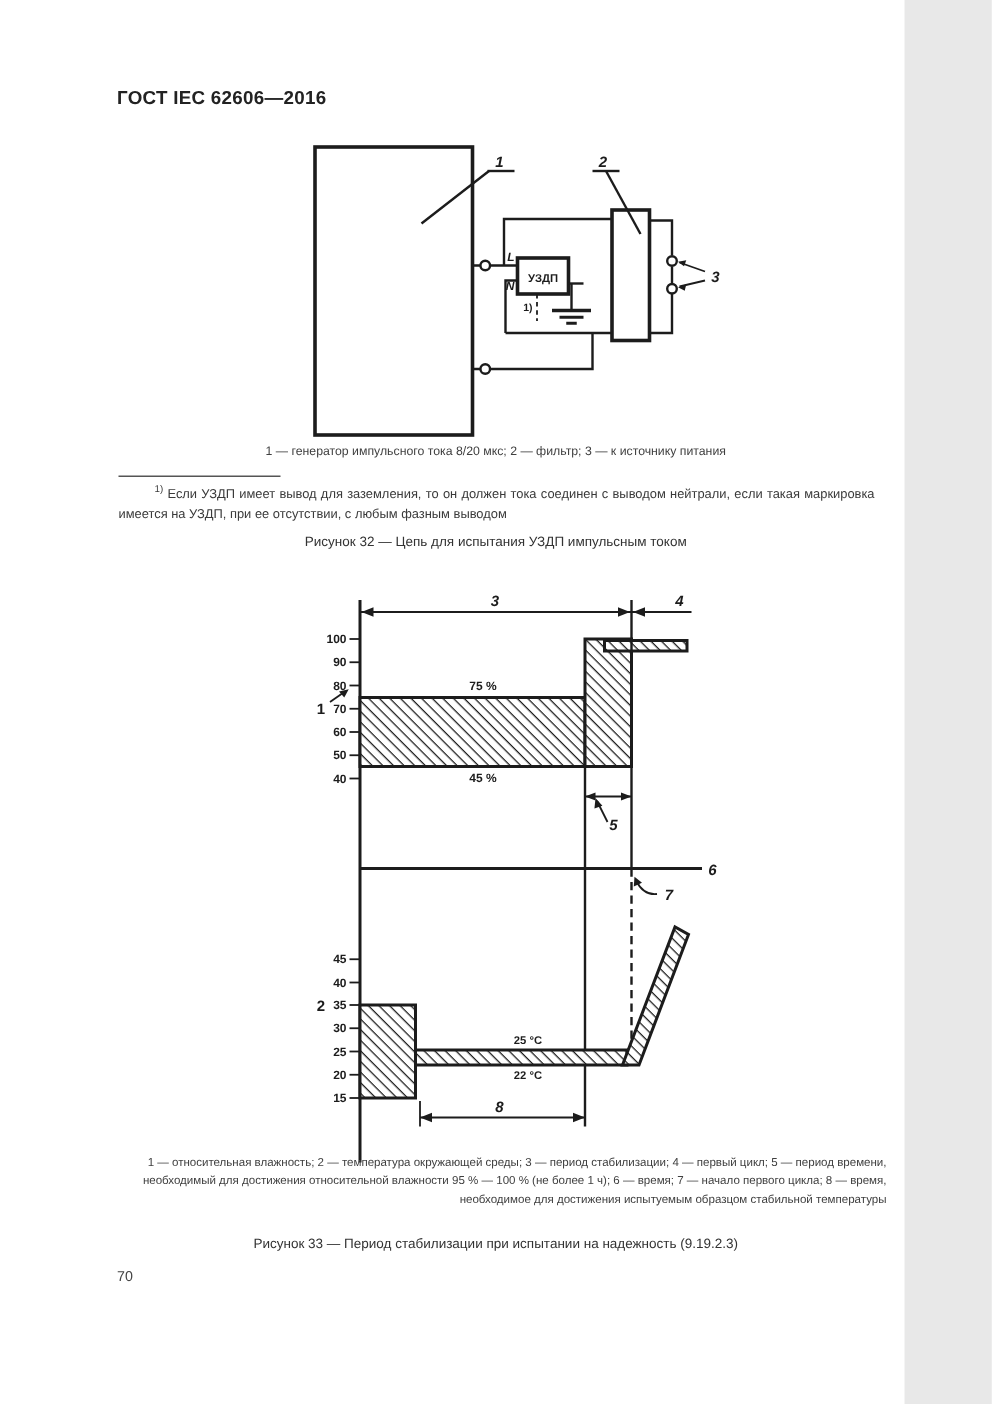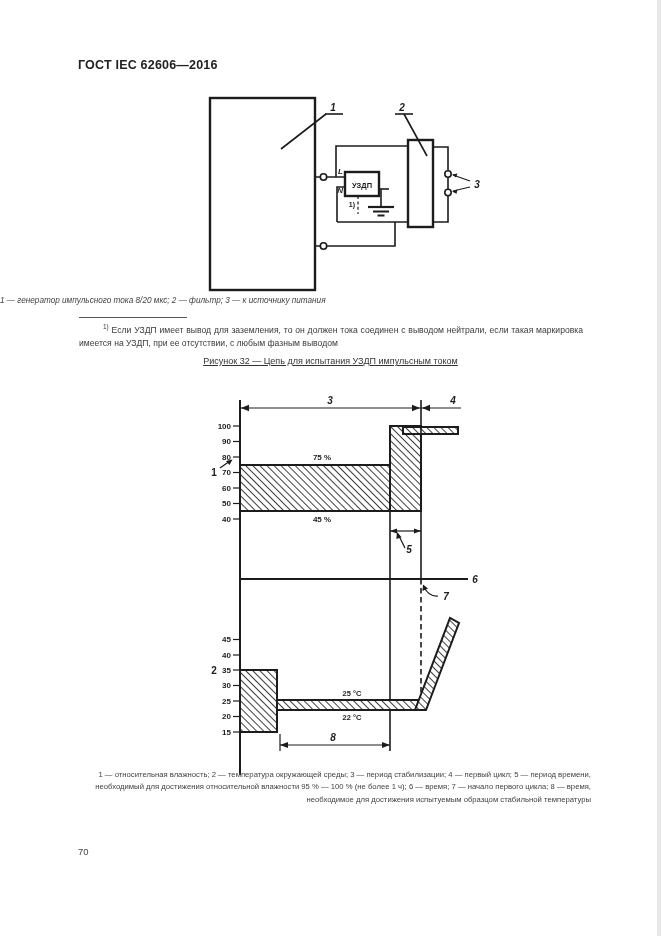--- a/index.html
+++ b/index.html
@@ -1,27 +1,27 @@
 <!DOCTYPE html>
 <html><head>
 <meta charset="utf-8">
 <style>
   html,body{margin:0;padding:0;background:#e8e8e8;}
-  #page{position:relative;width:657px;height:936px;background:#ffffff;overflow:hidden;
+  #page{position:relative;width:603px;height:936px;background:#ffffff;overflow:hidden;
         font-family:"Liberation Sans", sans-serif;color:#2b2b2b;}
   .abs{position:absolute;}
   #doc-header{left:78px;top:58px;font-size:12.5px;font-weight:bold;color:#222;letter-spacing:.2px;}
   #page-num{left:78px;top:846px;font-size:9.5px;color:#444;}
   svg{position:absolute;left:0;top:0;}
   .cap{color:#3f3f3f;}
-  #fig32-caption{left:0;top:296px;width:661px;text-align:left;font-size:8.2px;font-style:italic;}
+  #fig32-caption{left:0;top:296px;width:661px;text-align:center;font-size:8.2px;}
   #footnote-rule{left:79px;top:317px;width:108px;height:1px;background:#555;}
   #footnote{left:79px;top:322px;width:504px;font-size:8.6px;line-height:1.5;text-align:justify;text-indent:24px;color:#3a3a3a;}
   #footnote sup{font-size:6.5px;}
-  #fig32-title{left:0;top:356px;width:661px;text-align:center;font-size:9px;color:#333;text-decoration:underline;}
+  #fig32-title{left:0;top:356px;width:661px;text-align:center;font-size:9px;color:#333;}
   #fig33-caption{left:70px;top:769px;width:521px;text-align:right;font-size:7.7px;line-height:1.62;color:#3f3f3f;}
   #fig33-title{left:0;top:824px;width:661px;text-align:center;font-size:9px;color:#333;}
   
   .w{stroke:#1c1c1c;stroke-width:1.6;fill:none;}
   .thin{stroke:#1c1c1c;stroke-width:1.2;fill:none;}
   .thick{stroke:#1c1c1c;stroke-width:2.4;fill:none;}
   .hrect{stroke:#1c1c1c;stroke-width:2;fill:url(#hatch);}
   .arr{fill:#1c1c1c;stroke:none;}
   text{fill:#1c1c1c;}
   .tick{font-size:8px;font-weight:bold;text-anchor:end;}
@@ -178,15 +178,16 @@
       <text class="dim" x="333" y="741">8</text>
     </g>
   </svg>
 
   <div class="abs cap" id="fig32-caption">1 — генератор импульсного тока 8/20 мкс; 2 — фильтр; 3 — к источнику питания</div>
   <div class="abs" id="footnote-rule"></div>
   <div class="abs" id="footnote"><sup>1)</sup><span> Если УЗДП имеет вывод для заземления, то он должен тока соединен с выводом нейтрали, если такая маркировка имеется на УЗДП, при ее отсутствии, с любым фазным выводом</span></div>
   <div class="abs" id="fig32-title">Рисунок 32 — Цепь для испытания УЗДП импульсным током</div>
 
   <div class="abs cap" id="fig33-caption">1 — относительная влажность; 2 — температура окружающей среды; 3 — период стабилизации; 4 — первый цикл; 5 — период времени, необходимый для достижения относительной влажности 95 % — 100 % (не более 1 ч); 6 — время; 7 — начало первого цикла; 8 — время, необходимое для достижения испытуемым образцом стабильной температуры</div>
+  <div class="abs" id="fig33-title">Рисунок 33 — Период стабилизации при испытании на надежность (9.19.2.3)</div>
 
   <div class="abs" id="page-num">70</div>
 </div>
 
 </body></html>

